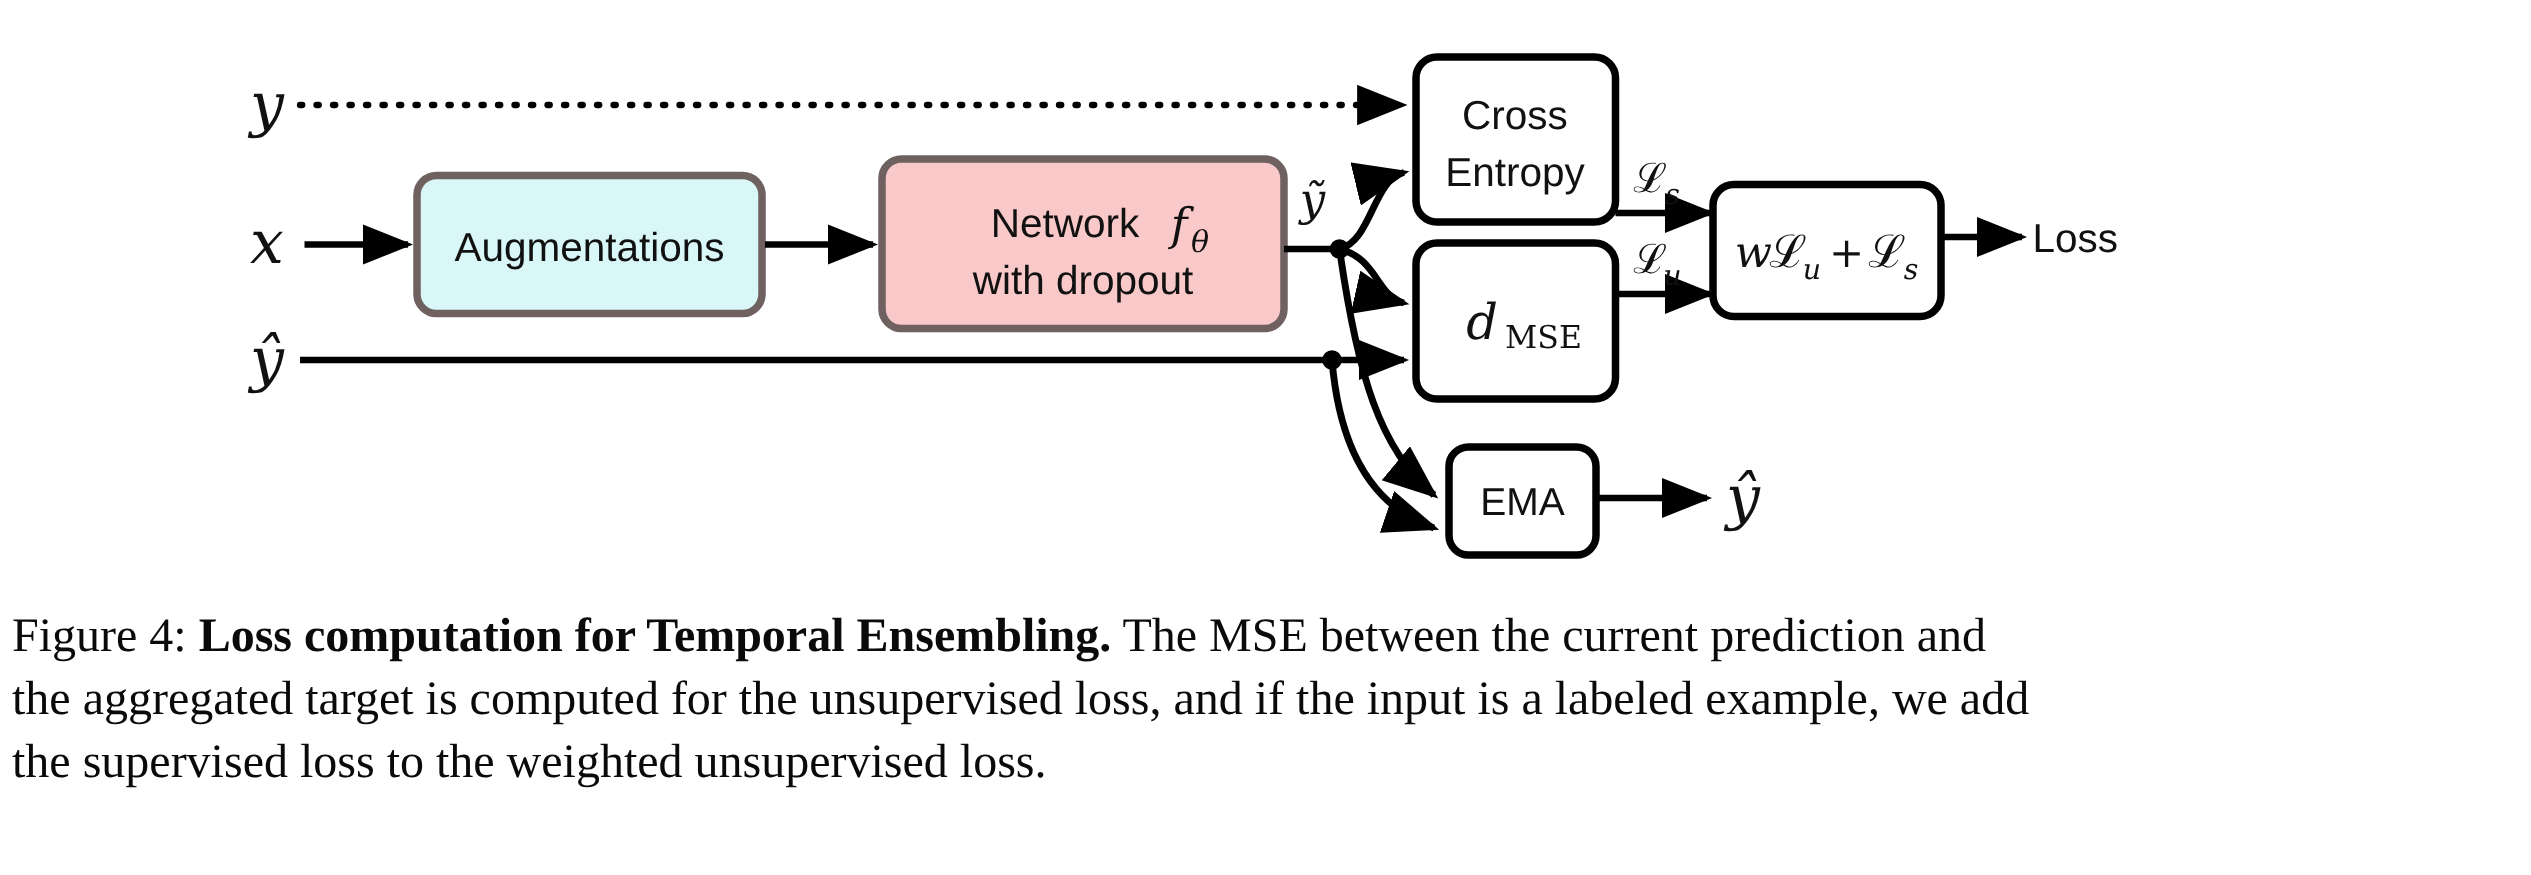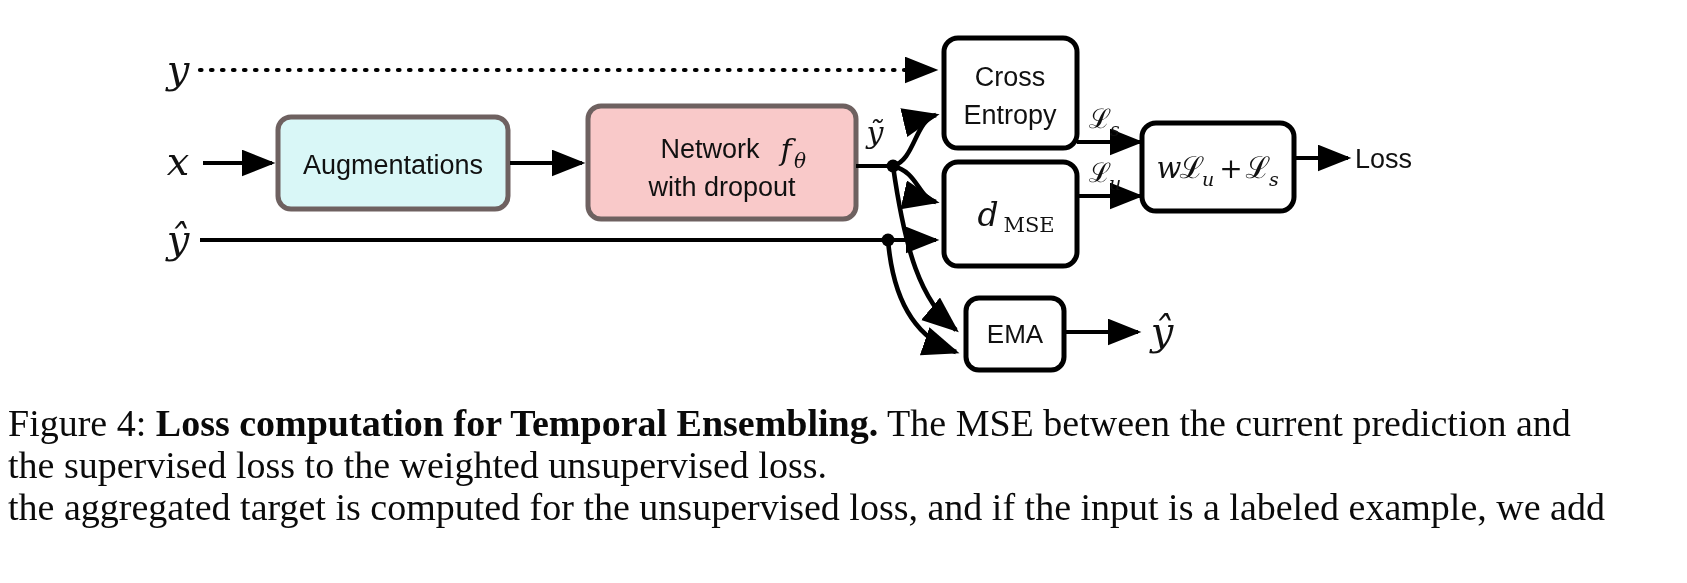--- a/index.html
+++ b/index.html
@@ -31,21 +31,21 @@
   .tilde-label{ font-size:30px; }
   .loss-sym{ font-size:27px; }
   .plain-text{
     font-family:"Liberation Sans", sans-serif;
     font-size:27px; fill:#111111; text-anchor:start;
   }
 
   #caption{
     position:absolute;left:8px;top:402px;width:1672px;
     font-family:"Liberation Serif", serif;
-    font-size:38px;line-height:42px;color:#0a0a0a;
+    font-size:32px;line-height:42px;color:#0a0a0a;
     text-align:left;
   }
   #caption b{font-weight:bold;}
   .cap-line{white-space:nowrap;}
 </style>
 </head>
 <body>
 
 <div id="figure-root">
 
@@ -121,17 +121,17 @@
     <text class="math-up" x="1231" y="178" font-size="28">+</text>
     <text class="math-up" x="1258" y="178" font-size="30">ℒ</text>
     <text class="math" x="1274" y="186" font-size="19">s</text>
 
     <line x1="1294" y1="158" x2="1348" y2="158" stroke="#000000" stroke-width="4.2" marker-end="url(#arrow)"></line>
     <text class="plain-text" x="1355" y="168">Loss</text>
   </svg>
 
   <div id="caption">
     <div class="cap-line"><span>Figure 4:</span> <b>Loss computation for Temporal Ensembling.</b> <span>The MSE between the current prediction and</span></div>
+    <div class="cap-line">the aggregated target is computed for the unsupervised loss, and if the input is a labeled example, we add</div>
     <div class="cap-line">the supervised loss to the weighted unsupervised loss.</div>
-    <div class="cap-line">the aggregated target is computed for the unsupervised loss, and if the input is a labeled example, we add</div>
   </div>
 
 </div>
 
 </body></html>

